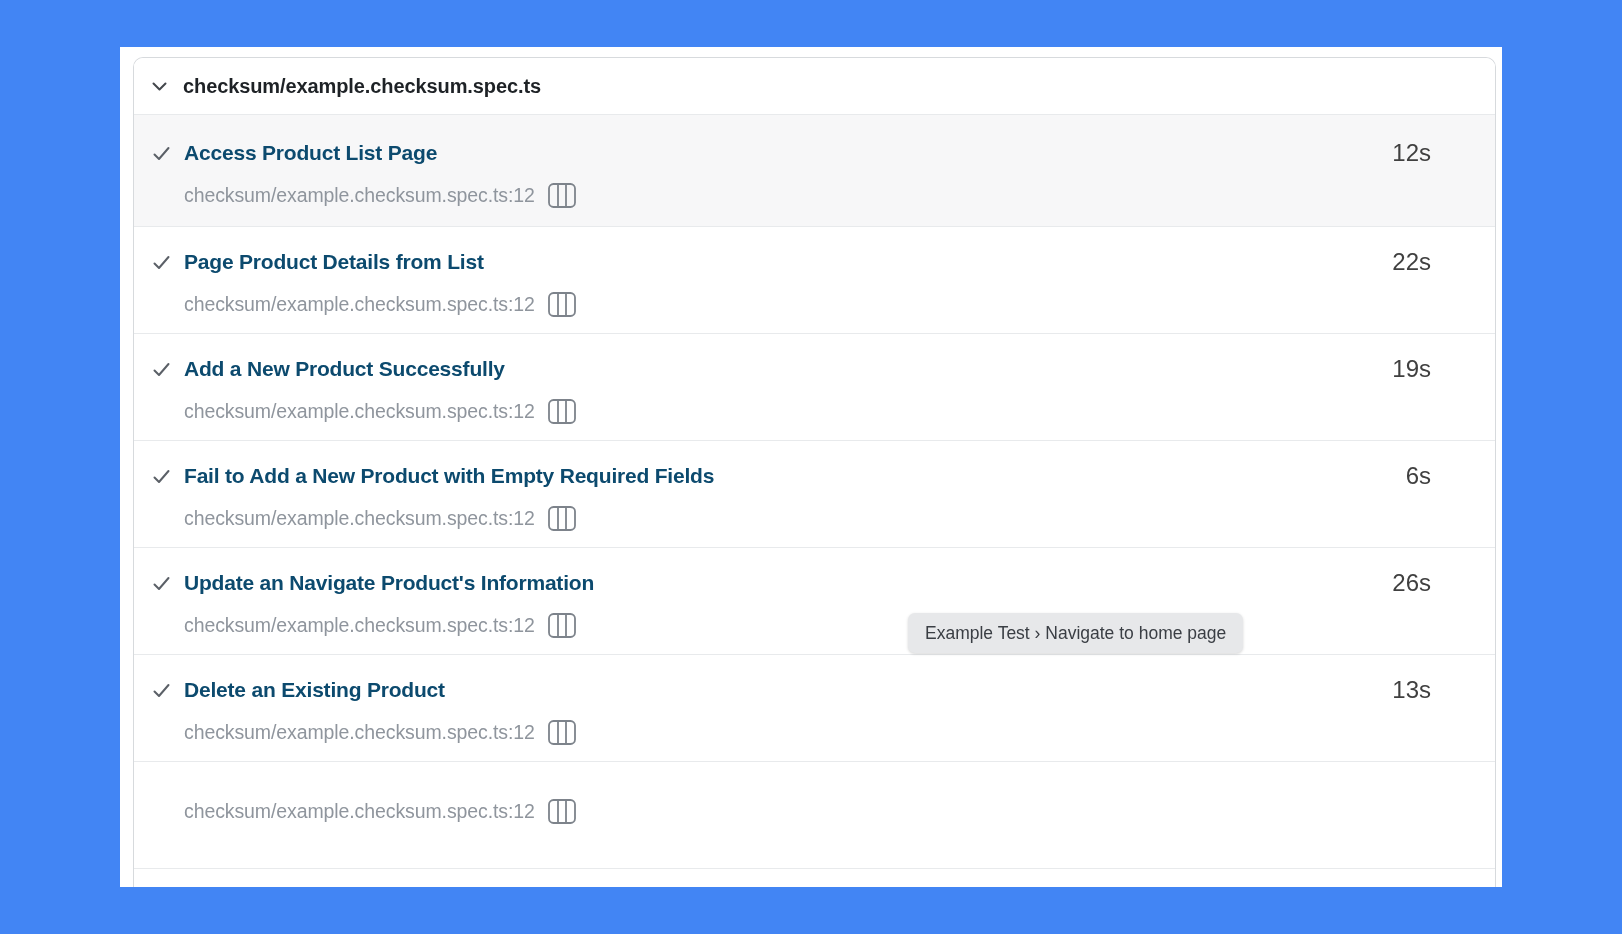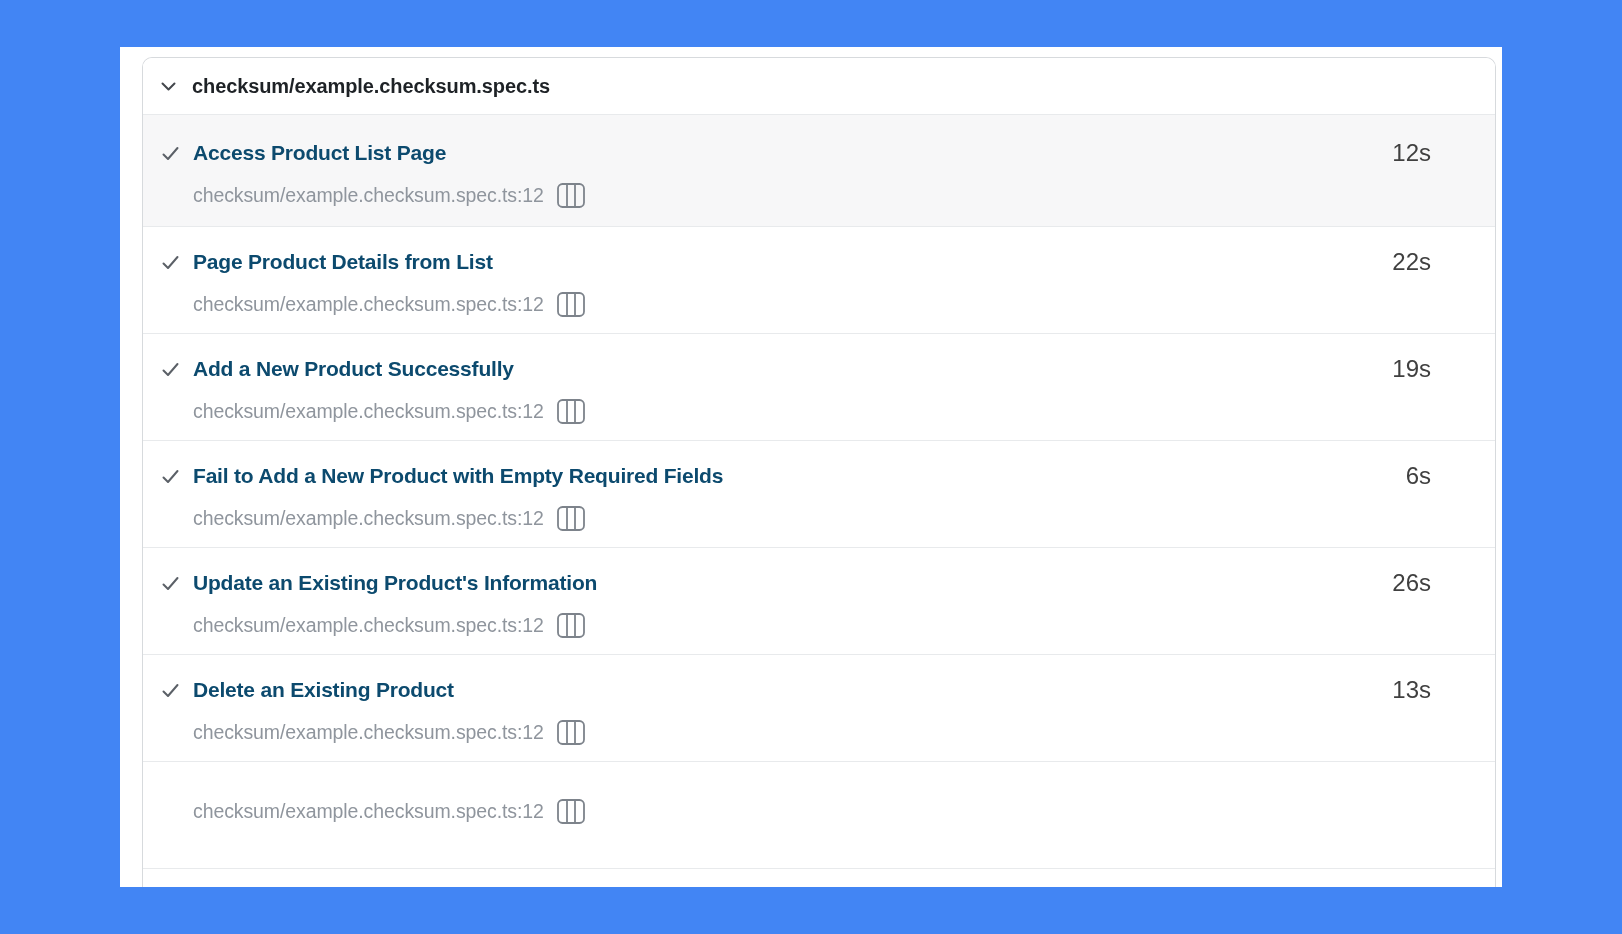--- a/index.html
+++ b/index.html
@@ -11,21 +11,20 @@
   .page{
     position:absolute;left:120px;top:47px;width:1382px;height:840px;
     background:#ffffff;
   }
   .card{
     position:absolute;left:13px;top:10px;right:6px;bottom:0;
     background:#ffffff;
     border:1px solid #d7dadd;border-bottom:none;
     border-radius:10px 10px 0 0;
     overflow:hidden;
-    margin-left:9px;
   }
   .group-header{
     display:flex;align-items:center;height:56px;
     padding-left:15px;gap:13px;
     border-bottom:1px solid #e8eaec;
     background:#ffffff;cursor:pointer;
   }
   .group-title{
     font-size:20px;font-weight:700;color:#1e2226;letter-spacing:-0.1px;
   }
@@ -164,21 +163,21 @@
     </div>
   </div>
 
   <div class="row">
     <div class="row-main">
       <span class="check">
         <svg width="23" height="23" viewBox="0 0 23 23" fill="none">
           <path d="M4.5 12.5 L9 17 L18.5 6" stroke="#5b6067" stroke-width="2" stroke-linecap="round" stroke-linejoin="round"></path>
         </svg>
       </span>
-      <span class="title">Update an Existing Product's Information</span>
+      <span class="title">Update an Navigate Product's Information</span>
       <span class="duration">26s</span>
     </div>
     <div class="row-sub">
       <span class="loc">checksum/example.checksum.spec.ts:12</span>
       <span class="cols">
         <svg width="28" height="25" viewBox="0 0 28 25" fill="none">
           <rect x="1" y="1" width="26" height="23" rx="4.5" stroke="#7d838b" stroke-width="1.8"></rect>
           <line x1="10" y1="1.5" x2="10" y2="23.5" stroke="#7d838b" stroke-width="1.8"></line>
           <line x1="18" y1="1.5" x2="18" y2="23.5" stroke="#7d838b" stroke-width="1.8"></line>
         </svg>
@@ -217,13 +216,16 @@
           <line x1="10" y1="1.5" x2="10" y2="23.5" stroke="#7d838b" stroke-width="1.8"></line>
           <line x1="18" y1="1.5" x2="18" y2="23.5" stroke="#7d838b" stroke-width="1.8"></line>
         </svg>
       </span>
     </div>
   </div>
 </div>
 
   </div>
 
+  <div class="tooltip">
+    <span>Example Test › Navigate to home page</span>
+  </div>
 </div>
 
 </body></html>

